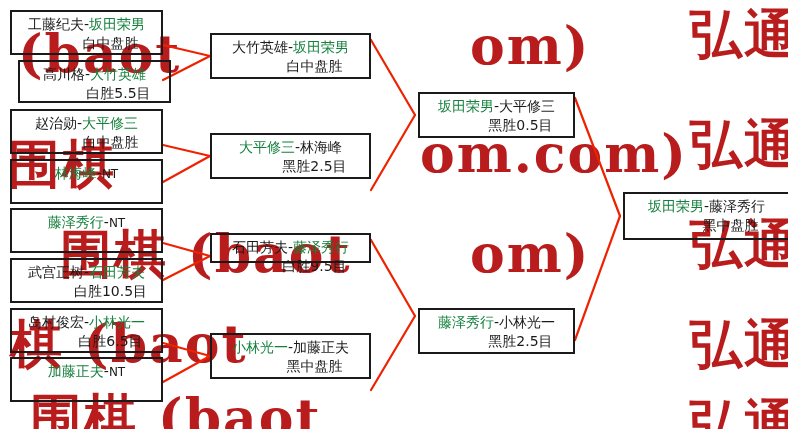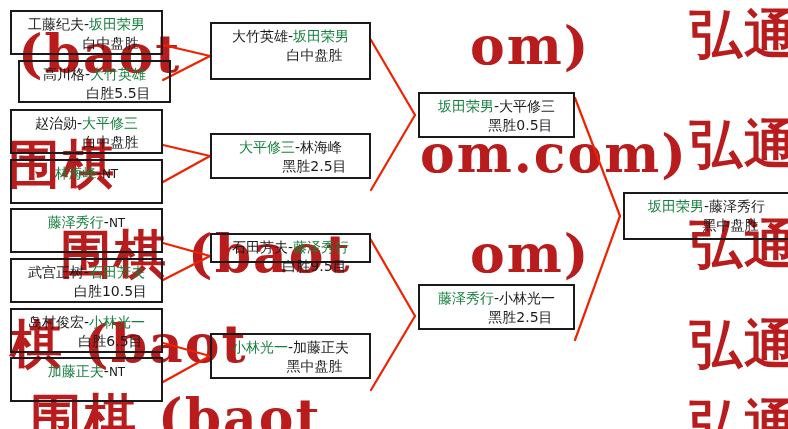--- a/index.html
+++ b/index.html
@@ -143,41 +143,41 @@
       <span class="pairing"><span class="p-black">武宫正树</span><span class="dash">-</span><span class="p-red">石田芳夫</span></span>
       <span class="result">白胜10.5目</span>
     </div>
     <div class="box" style="left: 10px; top: 308px; width: 153px; height: 45px;">
       <span class="pairing"><span class="p-black">岛村俊宏</span><span class="dash">-</span><span class="p-red">小林光一</span></span>
       <span class="result">白胜6.5目</span>
     </div>
     <div class="box" style="left: 10px; top: 357px; width: 153px; height: 45px;">
       <span class="pairing"><span class="p-red">加藤正夫</span><span class="dash">-</span><span class="p-black" style="font-size: 12px;">NT</span></span>
     </div>
-    <div class="box" style="left: 210px; top: 22px; width: 161px; height: 58px;">
+    <div class="box" style="left: 210px; top: 33px; width: 161px; height: 46px;">
       <span class="pairing"><span class="p-black">大竹英雄</span><span class="dash">-</span><span class="p-red">坂田荣男</span></span>
       <span class="result">白中盘胜</span>
     </div>
     <div class="box" style="left: 210px; top: 133px; width: 161px; height: 46px;">
       <span class="pairing"><span class="p-red">大平修三</span><span class="dash">-</span><span class="p-black">林海峰</span></span>
       <span class="result">黑胜2.5目</span>
     </div>
     <div class="box" style="left: 210px; top: 233px; width: 161px; height: 30px;">
       <span class="pairing"><span class="p-black">石田芳夫</span><span class="dash">-</span><span class="p-red">藤泽秀行</span></span>
       <span class="result">白胜9.5目</span>
     </div>
     <div class="box" style="left: 210px; top: 333px; width: 161px; height: 46px;">
       <span class="pairing"><span class="p-red">小林光一</span><span class="dash">-</span><span class="p-black">加藤正夫</span></span>
       <span class="result">黑中盘胜</span>
     </div>
     <div class="box" style="left: 418px; top: 92px; width: 157px; height: 46px;">
       <span class="pairing"><span class="p-red">坂田荣男</span><span class="dash">-</span><span class="p-black">大平修三</span></span>
       <span class="result">黑胜0.5目</span>
     </div>
-    <div class="box" style="left: 418px; top: 284px; width: 157px; height: 46px;">
+    <div class="box" style="left: 418px; top: 308px; width: 157px; height: 46px;">
       <span class="pairing"><span class="p-red">藤泽秀行</span><span class="dash">-</span><span class="p-black">小林光一</span></span>
       <span class="result">黑胜2.5目</span>
     </div>
     <div class="box" style="left: 623px; top: 192px; width: 167px; height: 48px;">
       <span class="pairing"><span class="p-red">坂田荣男</span><span class="dash">-</span><span class="p-black">藤泽秀行</span></span>
       <span class="result">黑中盘胜</span>
     </div>
   </div>
 
 </body></html>

